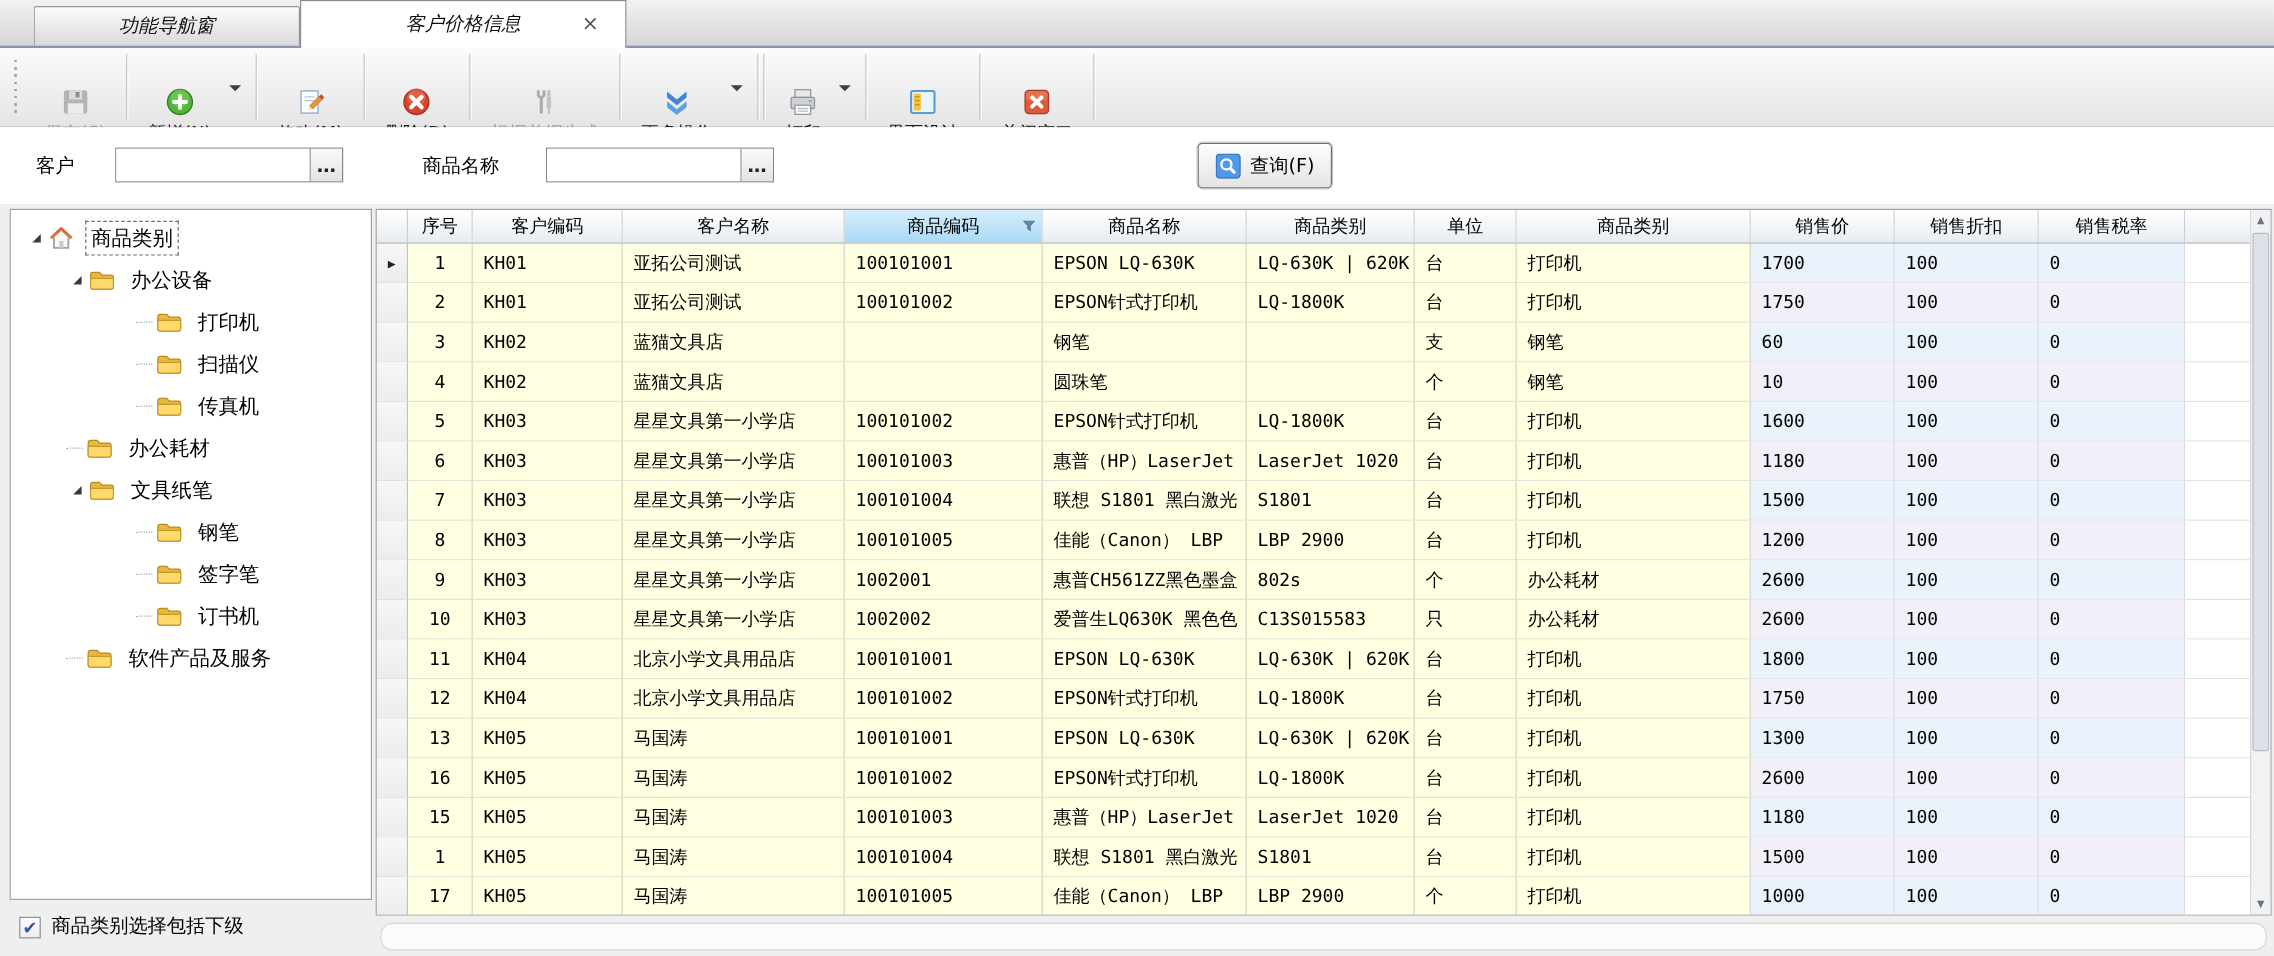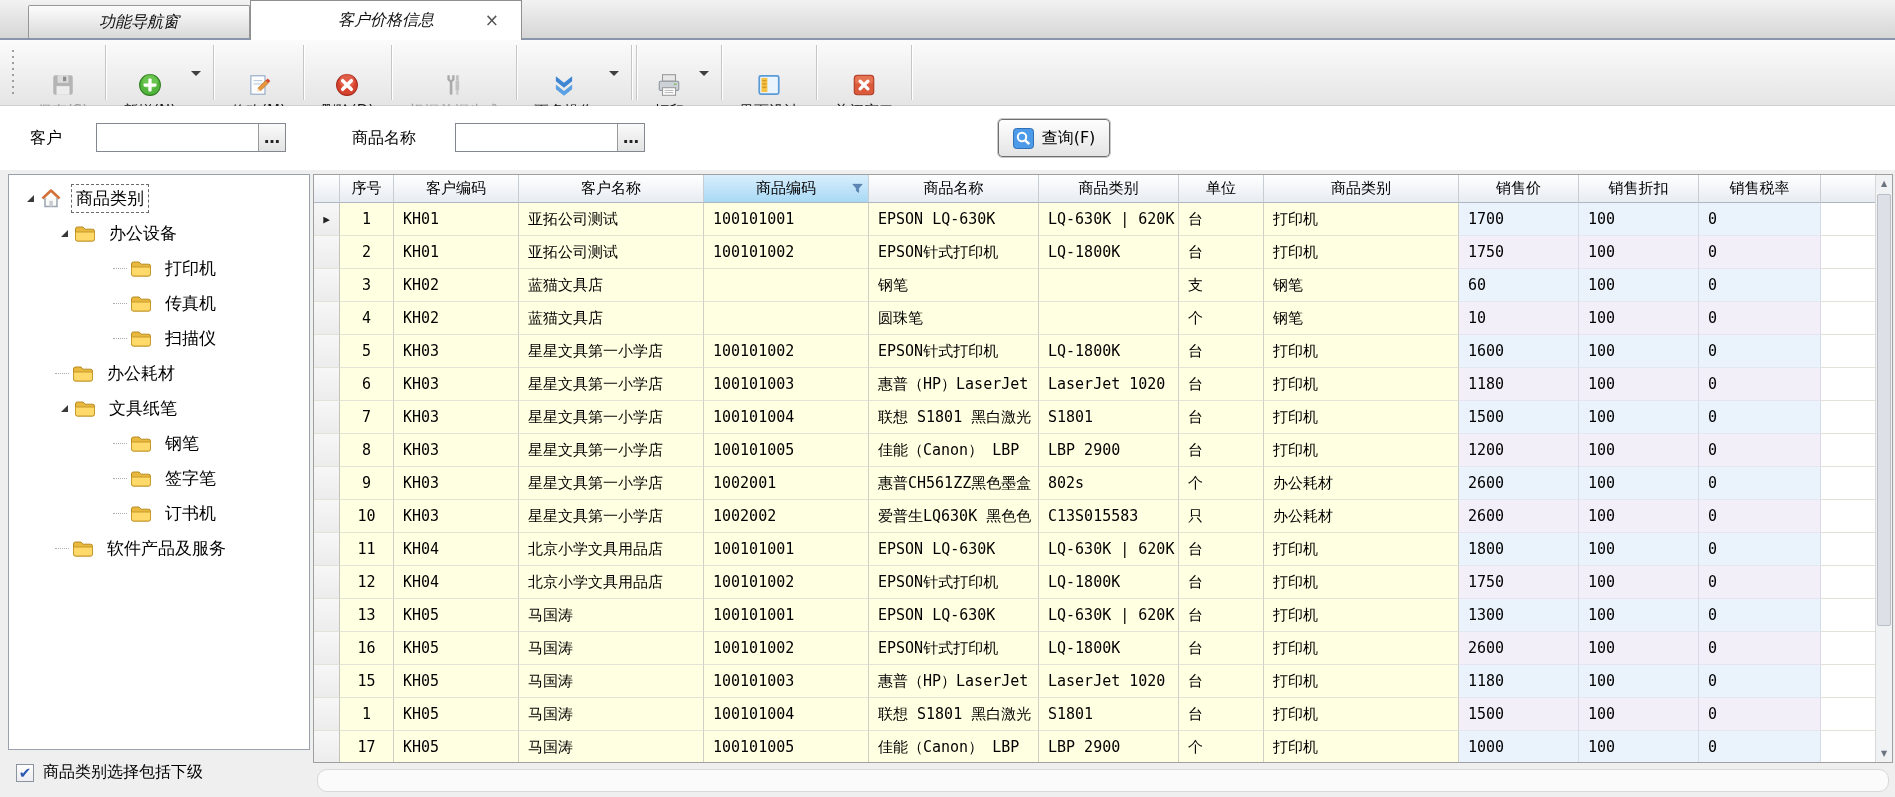--- a/index.html
+++ b/index.html
@@ -300,29 +300,29 @@
             <path d="M2.5 10 h19 V17 q0 2-2 2 h-15 q-2 0-2-2 z" fill="#FFD96A" stroke="#C79B2B"></path>
           </svg></span>
         <span class="tlabel">打印机</span>
       </div>
       <div class="tnode" style="padding-left: 104px;">
         <span class="stub"></span>
         <span class="tico"><svg viewBox="0 0 24 24">
             <path d="M2.5 7 q0-2 2-2 h5.5 l2 2.2 h7.5 q2 0 2 2 V17 q0 2-2 2 h-15 q-2 0-2-2 z" fill="#E9B93F" stroke="#B78A1E"></path>
             <path d="M2.5 10 h19 V17 q0 2-2 2 h-15 q-2 0-2-2 z" fill="#FFD96A" stroke="#C79B2B"></path>
           </svg></span>
+        <span class="tlabel">扫描仪</span>
+      </div>
+      <div class="tnode" style="padding-left: 104px;">
+        <span class="stub"></span>
+        <span class="tico"><svg viewBox="0 0 24 24">
+            <path d="M2.5 7 q0-2 2-2 h5.5 l2 2.2 h7.5 q2 0 2 2 V17 q0 2-2 2 h-15 q-2 0-2-2 z" fill="#E9B93F" stroke="#B78A1E"></path>
+            <path d="M2.5 10 h19 V17 q0 2-2 2 h-15 q-2 0-2-2 z" fill="#FFD96A" stroke="#C79B2B"></path>
+          </svg></span>
         <span class="tlabel">传真机</span>
-      </div>
-      <div class="tnode" style="padding-left: 104px;">
-        <span class="stub"></span>
-        <span class="tico"><svg viewBox="0 0 24 24">
-            <path d="M2.5 7 q0-2 2-2 h5.5 l2 2.2 h7.5 q2 0 2 2 V17 q0 2-2 2 h-15 q-2 0-2-2 z" fill="#E9B93F" stroke="#B78A1E"></path>
-            <path d="M2.5 10 h19 V17 q0 2-2 2 h-15 q-2 0-2-2 z" fill="#FFD96A" stroke="#C79B2B"></path>
-          </svg></span>
-        <span class="tlabel">扫描仪</span>
       </div>
       <div class="tnode" style="padding-left: 46px;">
         <span class="stub"></span>
         <span class="tico"><svg viewBox="0 0 24 24">
             <path d="M2.5 7 q0-2 2-2 h5.5 l2 2.2 h7.5 q2 0 2 2 V17 q0 2-2 2 h-15 q-2 0-2-2 z" fill="#E9B93F" stroke="#B78A1E"></path>
             <path d="M2.5 10 h19 V17 q0 2-2 2 h-15 q-2 0-2-2 z" fill="#FFD96A" stroke="#C79B2B"></path>
           </svg></span>
         <span class="tlabel">办公耗材</span>
       </div>
       <div class="tnode" style="padding-left: 46px;">

